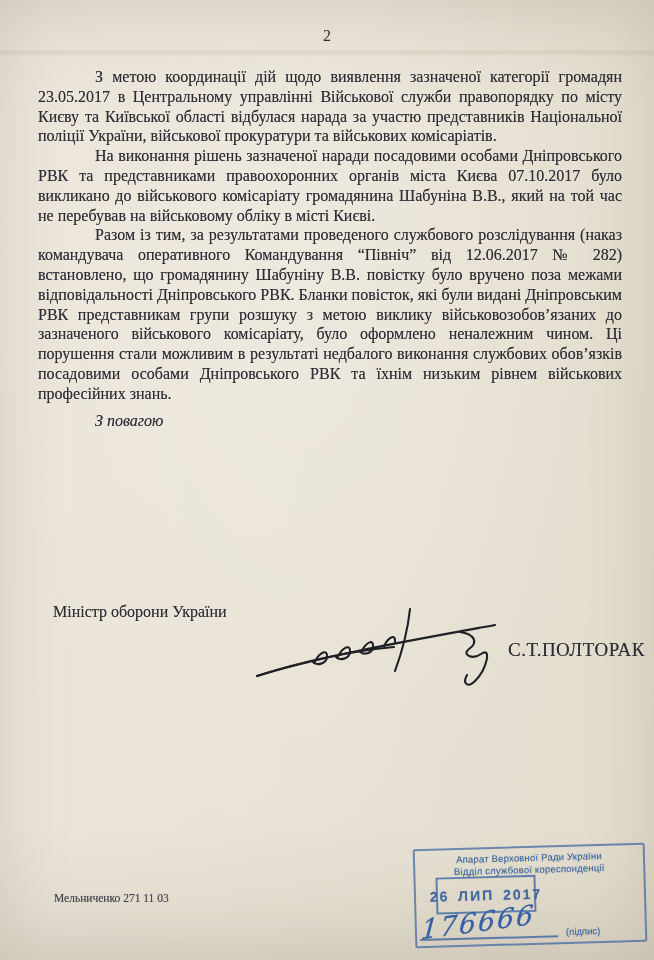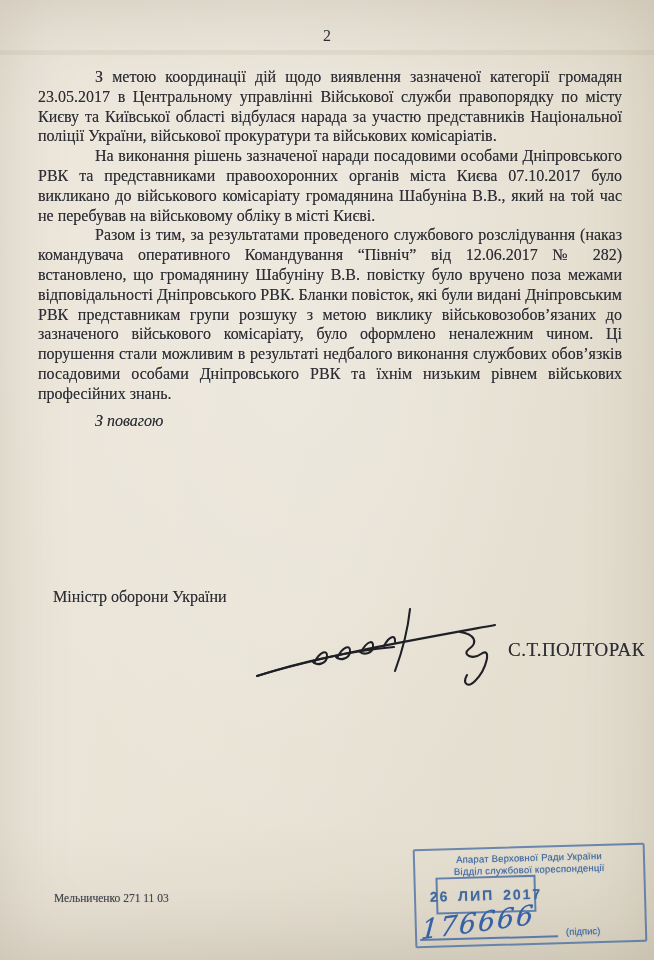--- a/index.html
+++ b/index.html
@@ -33,21 +33,21 @@
   }
   .body-text {
     position: absolute; top: 59px; left: 38px; width: 584px;
     font-size: 16px; line-height: 19.8px;
     text-shadow: 0 0 0.5px rgba(45,45,53,0.55);
     margin-top: 8px;
   }
   .body-text p { margin: 0; text-align: justify; text-indent: 57px; }
   .body-text p.closing { margin-top: 7px; text-align: left; font-style: italic; }
   .sig-titles {
-    position: absolute; left: 53px; top: 586px;
+    position: absolute; left: 53px; top: 601px;
     font-size: 16px; line-height: 22px;
     text-shadow: 0 0 0.5px rgba(45,45,53,0.55);
   }
   .signature {
     position: absolute; left: 248px; top: 596px;
     width: 258px; height: 100px;
   }
   .sig-name {
     position: absolute; left: 508px; top: 639px;
     font-size: 19px; letter-spacing: 0.5px;

